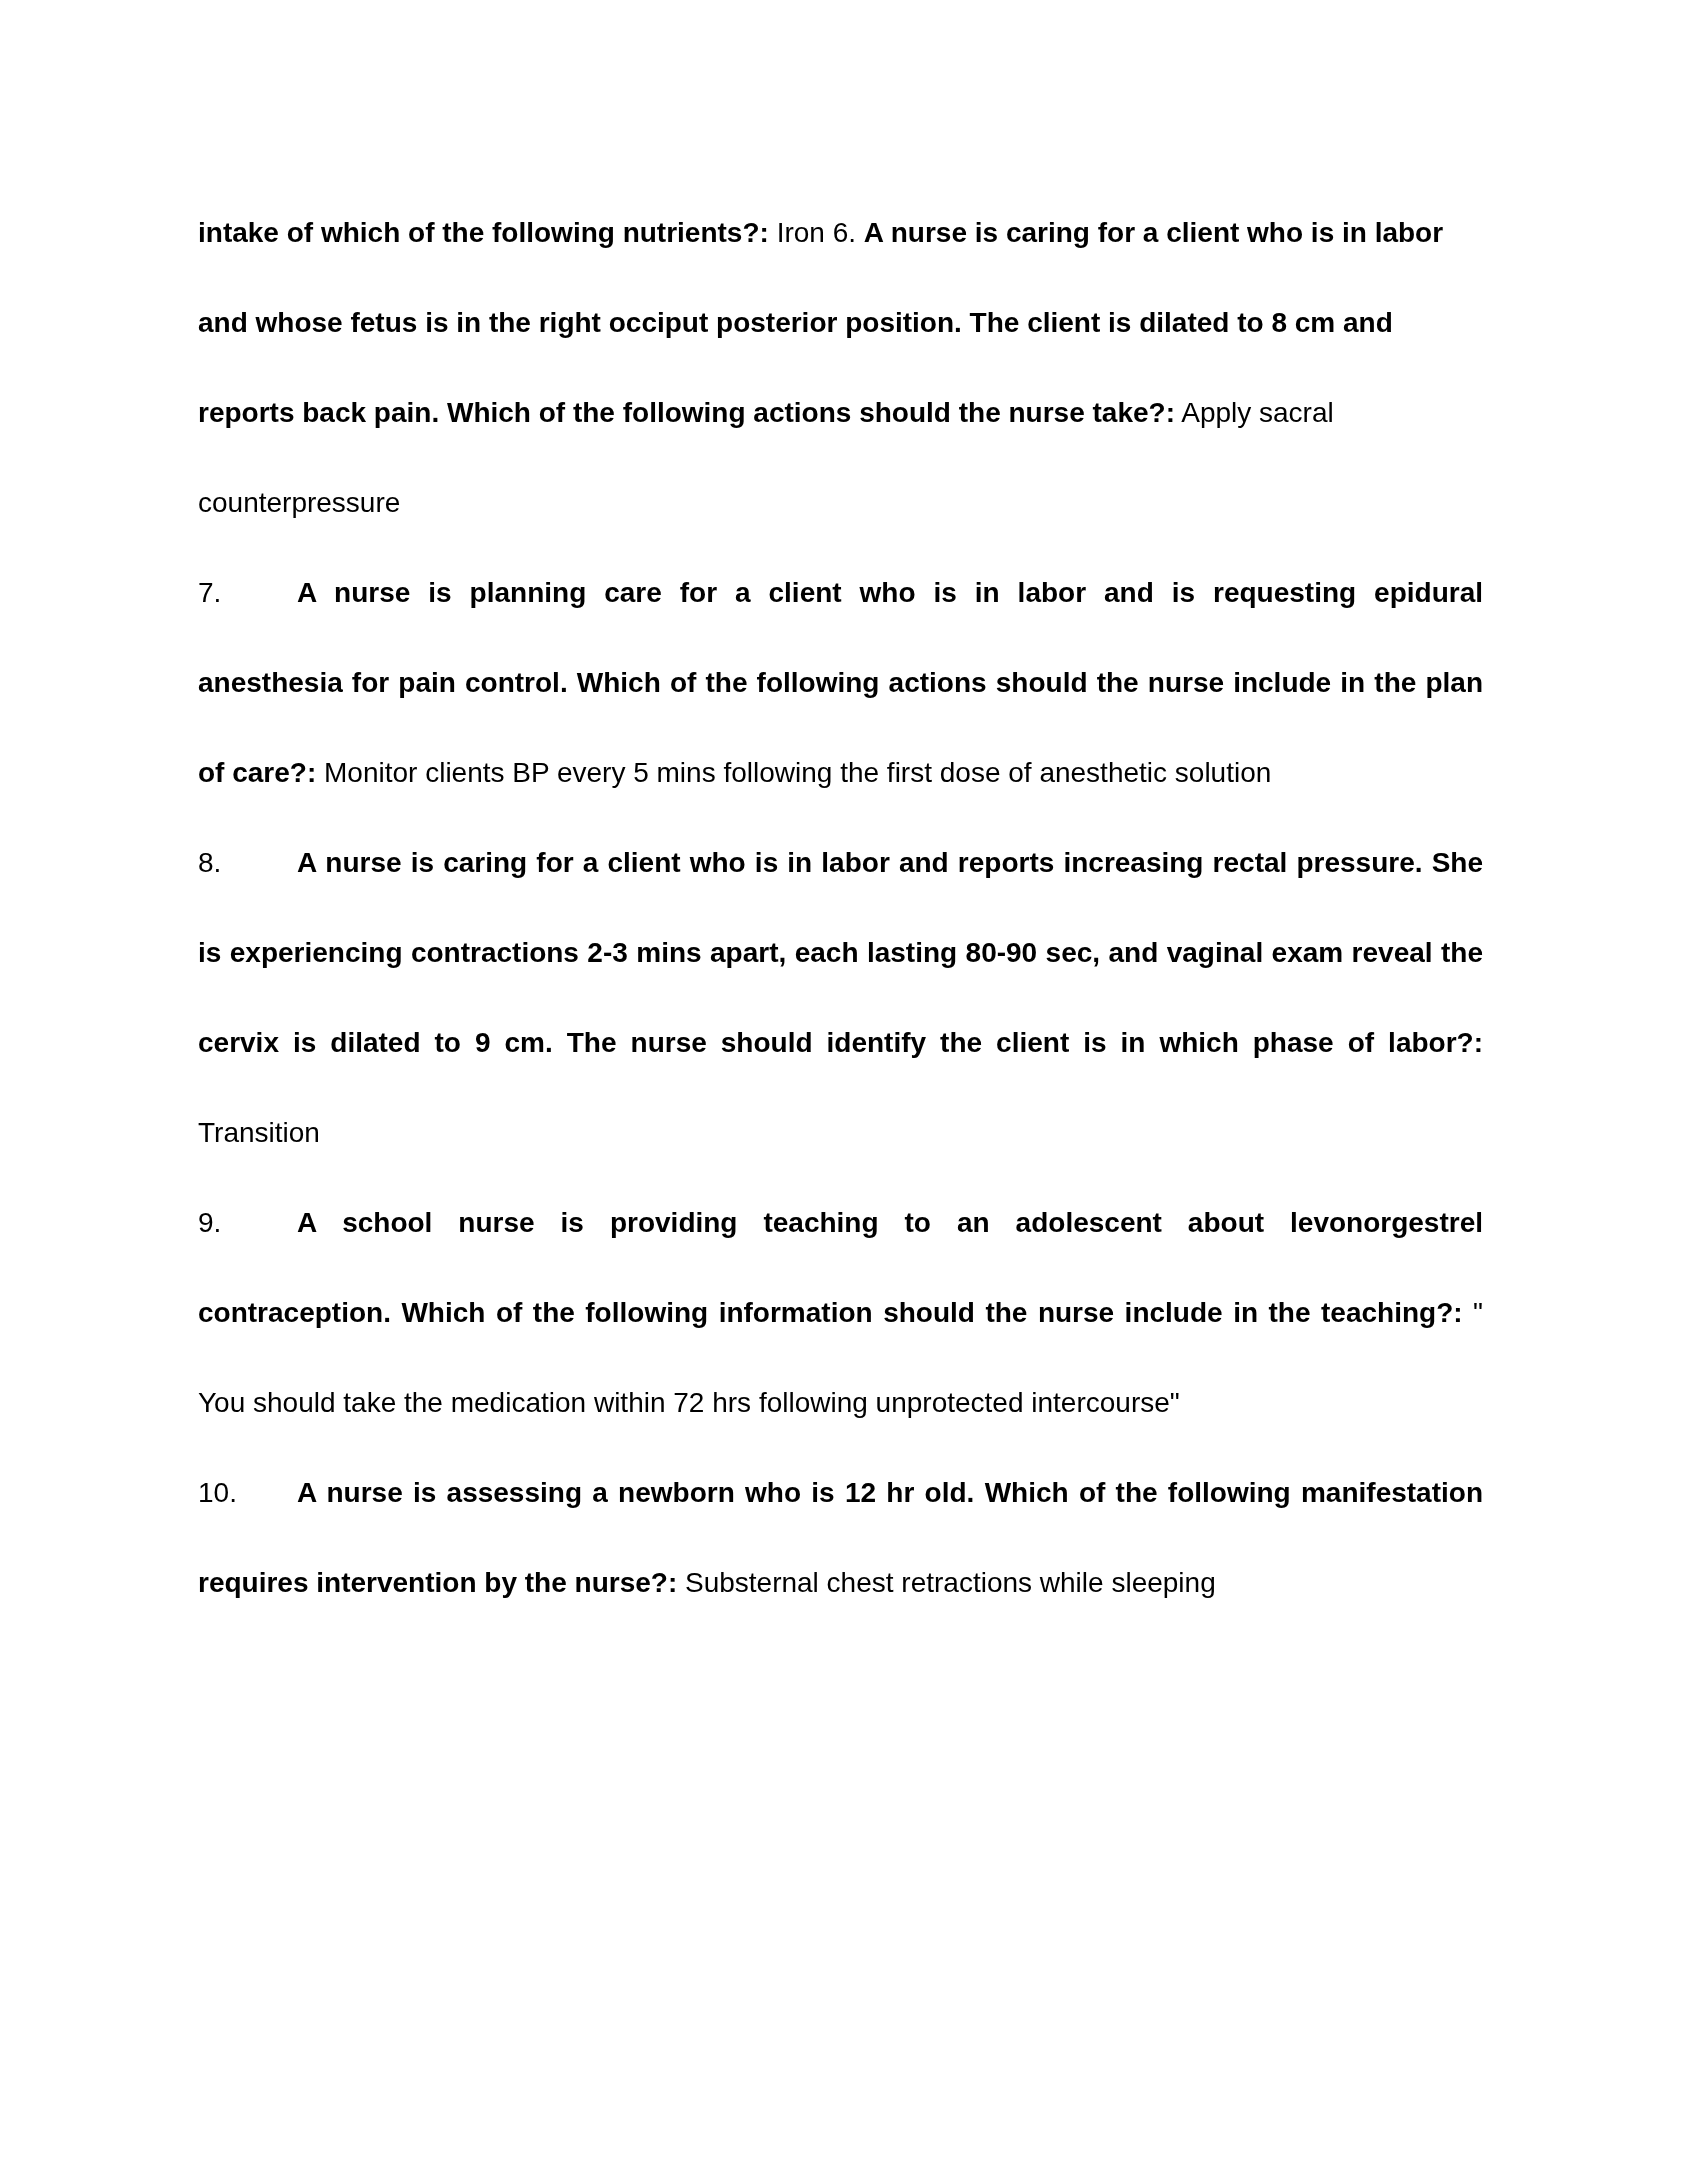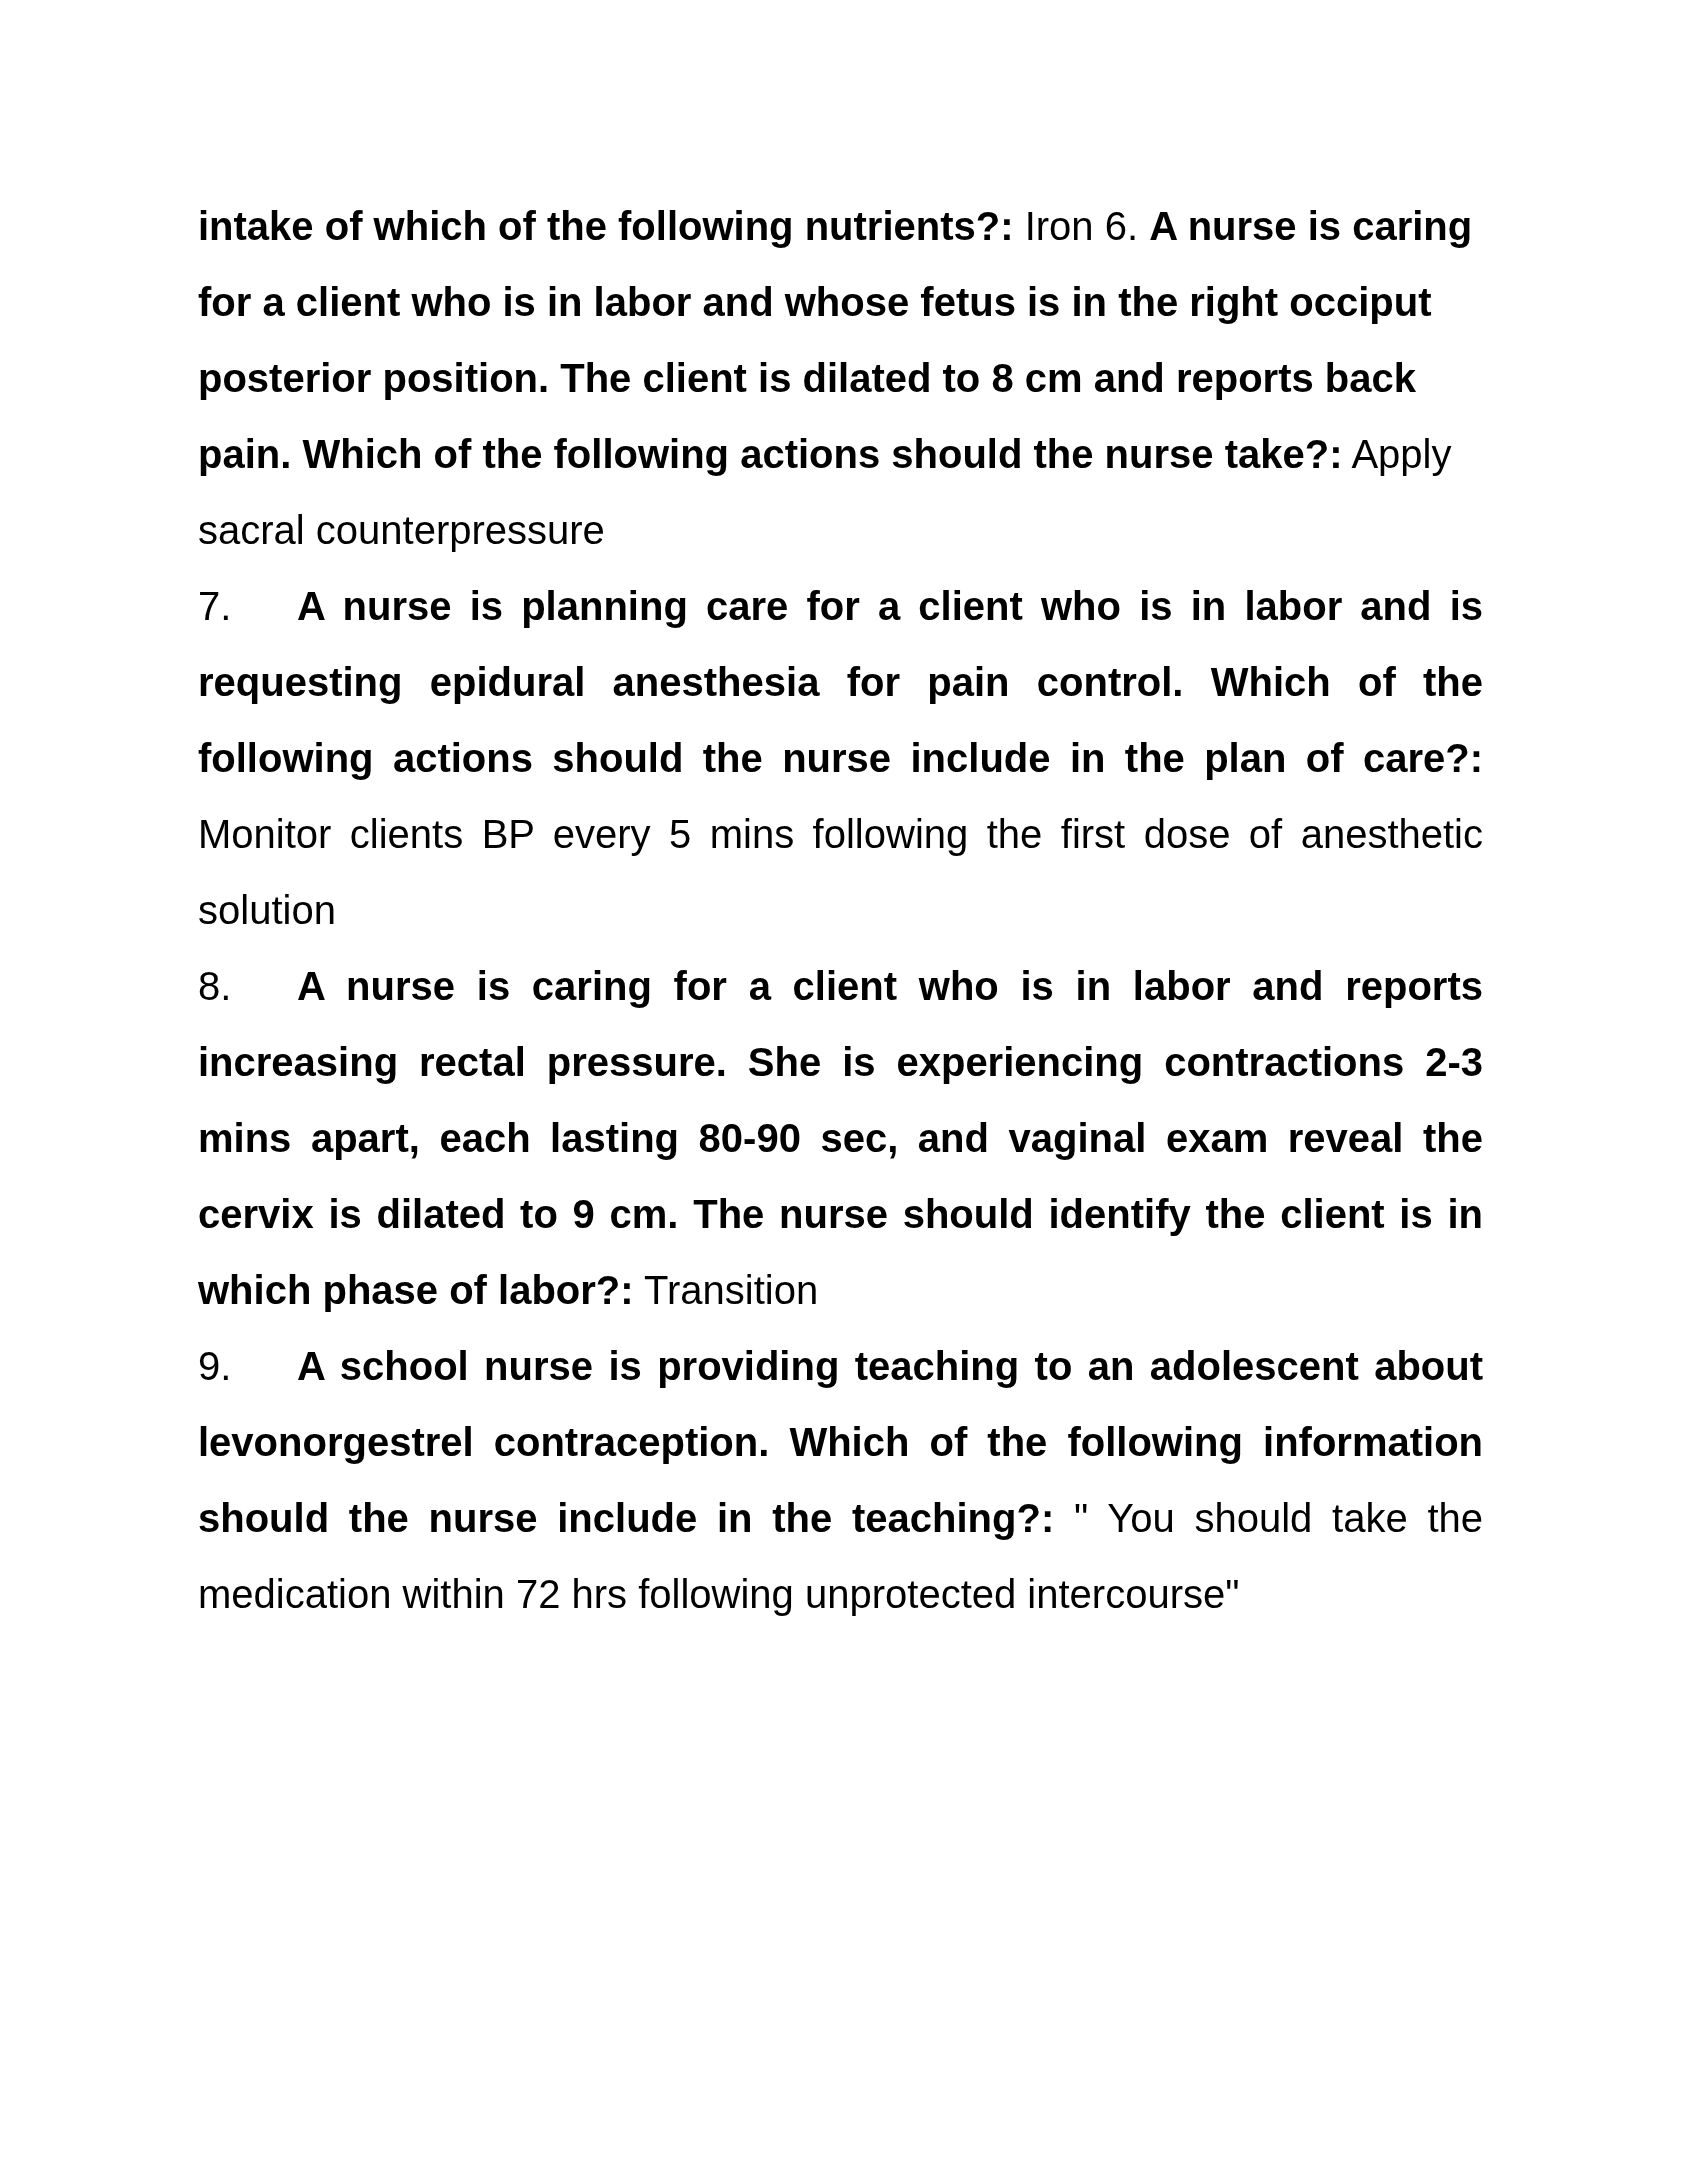--- a/index.html
+++ b/index.html
@@ -12,22 +12,22 @@
       height: 2178px;
       position: relative;
       overflow: hidden;
     }
     .page {
       position: absolute;
       left: 198px;
       top: 188px;
       width: 1285px;
       font-family: "Liberation Sans", sans-serif;
-      font-size: 40px;
-      line-height: 76px;
+      font-size: 28px;
+      line-height: 90px;
       color: #000000;
     }
     .para {
       margin: 0;
       text-align: justify;
     }
     .para.left {
       text-align: left;
     }
     .q {
@@ -51,15 +51,16 @@
 <div class="page">
 
   <p class="para left"><span class="q">intake of which of the following nutrients?:</span><span class="a"> Iron 6. </span><span class="q">A nurse is caring for a client who is in labor and whose fetus is in the right occiput posterior position. The client is dilated to 8 cm and reports back pain. Which of the following actions should the nurse take?:</span><span class="a"> Apply sacral counterpressure</span></p>
 
   <p class="para"><span class="num">7.</span><span class="q">A nurse is planning care for a client who is in labor and is requesting epidural anesthesia for pain control. Which of the following actions should the nurse include in the plan of care?:</span><span class="a"> Monitor clients BP every 5 mins following the first dose of anesthetic solution</span></p>
 
   <p class="para"><span class="num">8.</span><span class="q">A nurse is caring for a client who is in labor and reports increasing rectal pressure. She is experiencing contractions 2-3 mins apart, each lasting 80-90 sec, and vaginal exam reveal the cervix is dilated to 9 cm. The nurse should identify the client is in which phase of labor?:</span><span class="a"> Transition</span></p>
 
   <p class="para"><span class="num">9.</span><span class="q">A school nurse is providing teaching to an adolescent about levonorgestrel contraception. Which of the following information should the nurse include in the teaching?:</span><span class="a"> " You should take the medication within 72 hrs following unprotected intercourse"</span></p>
 
+  <p class="para"><span class="num wide">10.</span><span class="q">A nurse is assessing a newborn who is 12 hr old. Which of the following manifestation requires intervention by the nurse?:</span><span class="a"> Substernal chest retractions while sleeping</span></p>
 
 </div>
 
 
 </body></html>

